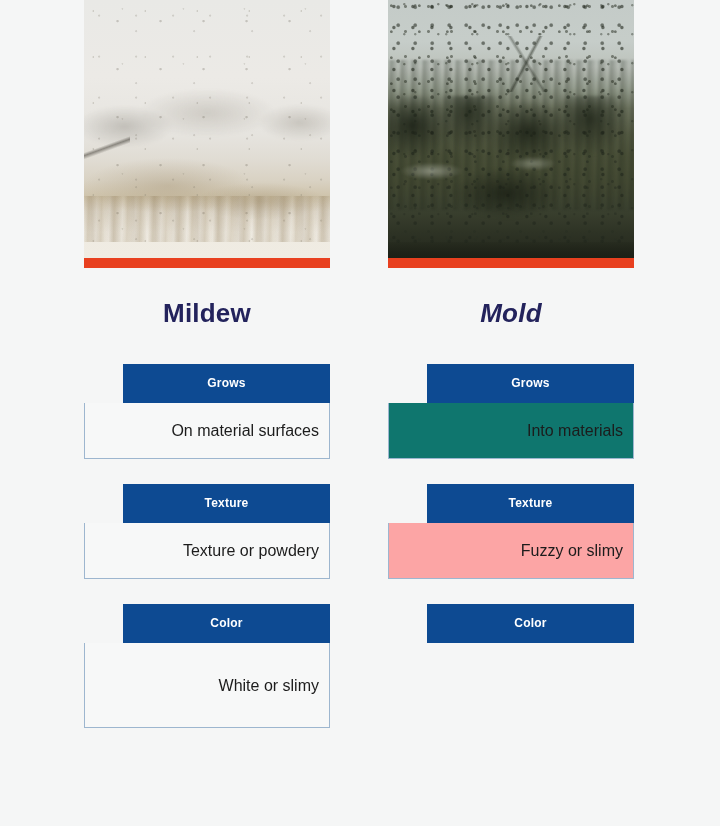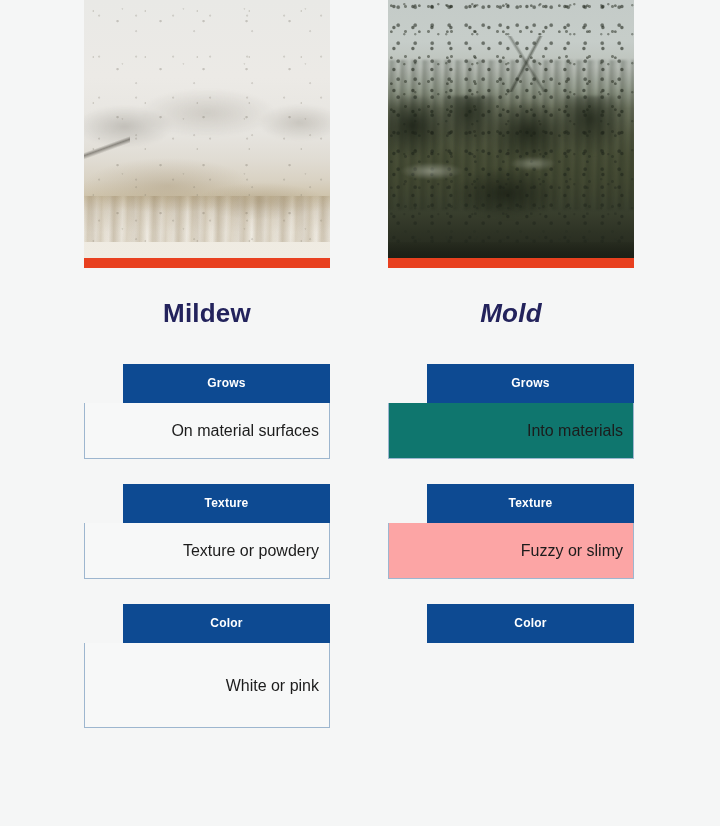--- a/index.html
+++ b/index.html
@@ -287,21 +287,21 @@
       <div class="card">
         <div class="card-header" style="background: rgb(13, 74, 146); color: rgb(255, 255, 255);">Texture</div>
         <div class="card-body h1line" style="border-color: rgb(157, 182, 207); background: rgb(247, 248, 248); color: rgb(28, 28, 28);">
           <span>Texture or powdery</span>
         </div>
       </div>
 
       <div class="card">
         <div class="card-header" style="background: rgb(13, 74, 146); color: rgb(255, 255, 255);">Color</div>
         <div class="card-body h2line" style="border-color: rgb(157, 182, 207); background: rgb(247, 248, 248); color: rgb(28, 28, 28);">
-          <span>White or pink</span>
+          <span>White or slimy</span>
         </div>
       </div>
 
     </div>
 
     <div class="column">
 
       <div class="photo-wrap">
         <div class="photo photo-mold">
           <div class="mold-hairline"></div>

